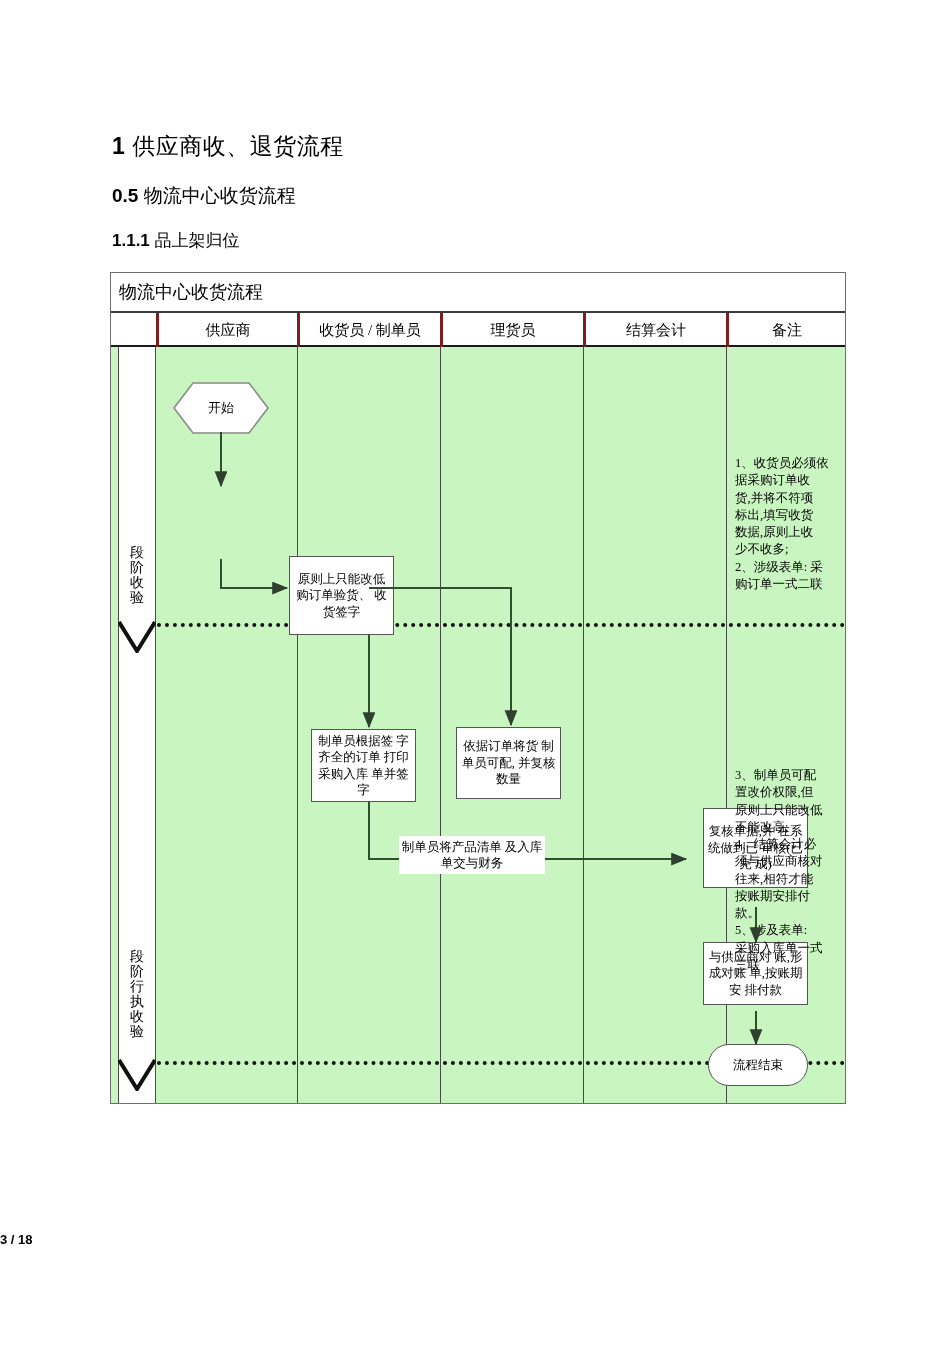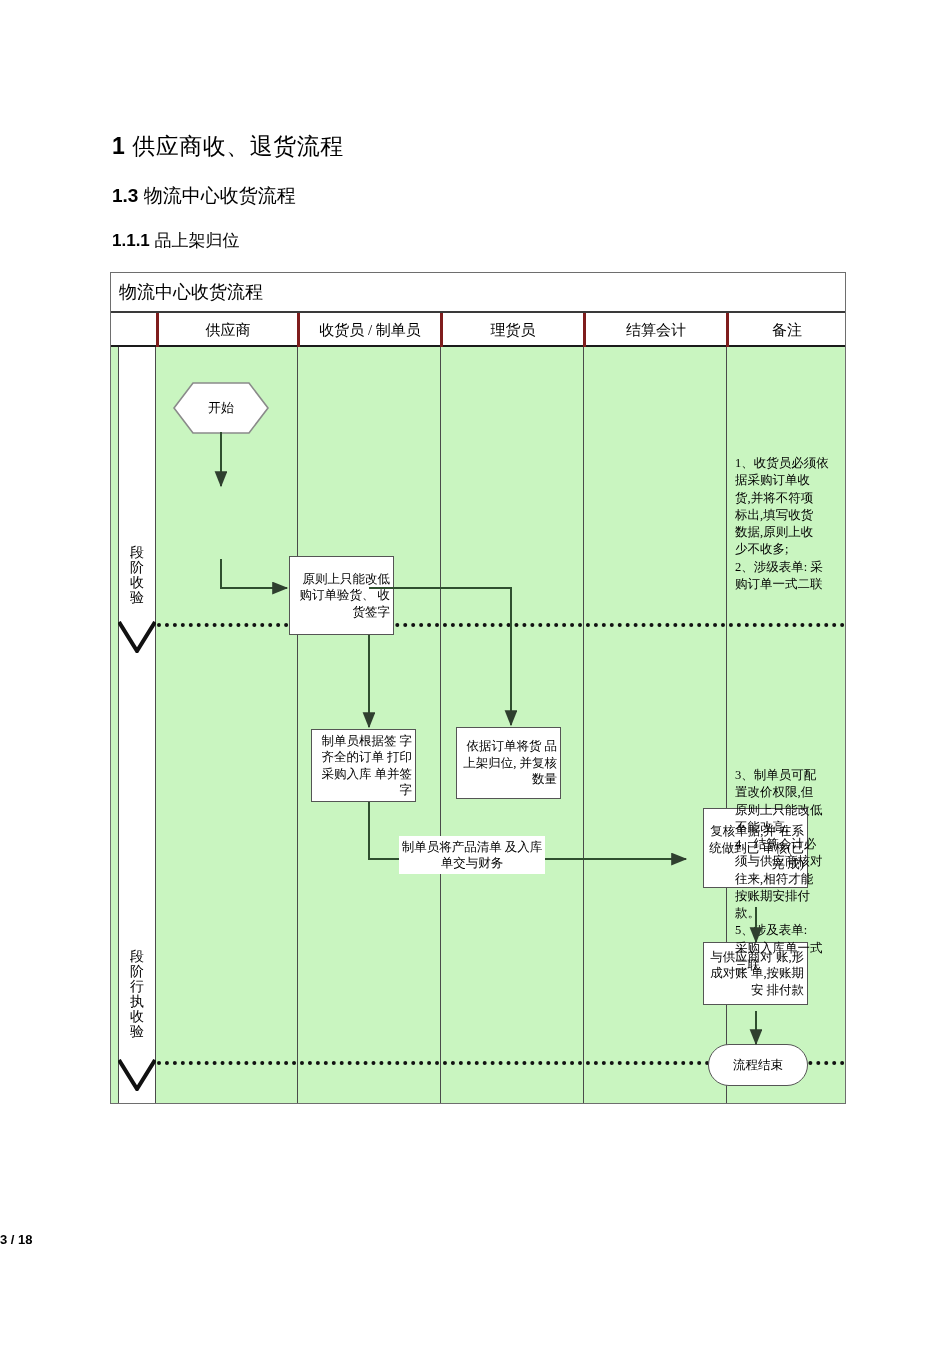--- a/index.html
+++ b/index.html
@@ -123,21 +123,21 @@
   }
   .stage-label span { display: block; }
 
   
   .node {
     position: absolute;
     background: #ffffff;
     border: 1px solid #555;
     box-sizing: border-box;
     display: flex; align-items: center; justify-content: center;
-    text-align: right;
+    text-align: center;
     font-size: 12.5px;
     line-height: 1.32;
     padding: 4px 3px;
   }
   .node.hex { border: none; background: transparent; }
   .hexshape {
     position:absolute; left:0; top:0; width:100%; height:100%;
   }
   .hex-text {
     position: relative; z-index: 2;
@@ -179,21 +179,21 @@
 </style>
 </head>
 <body>
 
 <div class="h1">
   <span class="num">1</span>
   <span class="txt">供应商收、退货流程</span>
 </div>
 
 <div class="h2">
-  <span class="num">1.3</span>
+  <span class="num">0.5</span>
   <span class="txt">物流中心收货流程</span>
 </div>
 
 <div class="h3">
   <span class="num">1.1.1</span>
   <span class="txt">品上架归位</span>
 </div>
 
 <div id="chart">
 
@@ -275,21 +275,21 @@
       </svg>
       <span class="hex-text">开始</span>
     </div>
 
 
     <div class="node" style="left:178px; top:209px; width:105px; height:79px;">原则上只能改低
 购订单验货、
 收货签字</div>
 
     <div class="node" style="left:345px; top:380px; width:105px; height:72px;">依据订单将货
-品上架归位,
+制单员可配,
 并复核数量</div>
 
     <div class="node" style="left:200px; top:382px; width:105px; height:73px;">制单员根据签
 字齐全的订单
 打印采购入库
 单并签字</div>
 
     <div class="node" style="left:592px; top:461px; width:105px; height:80px;">复核单据,并
 在系统做到已
 审核(已完

